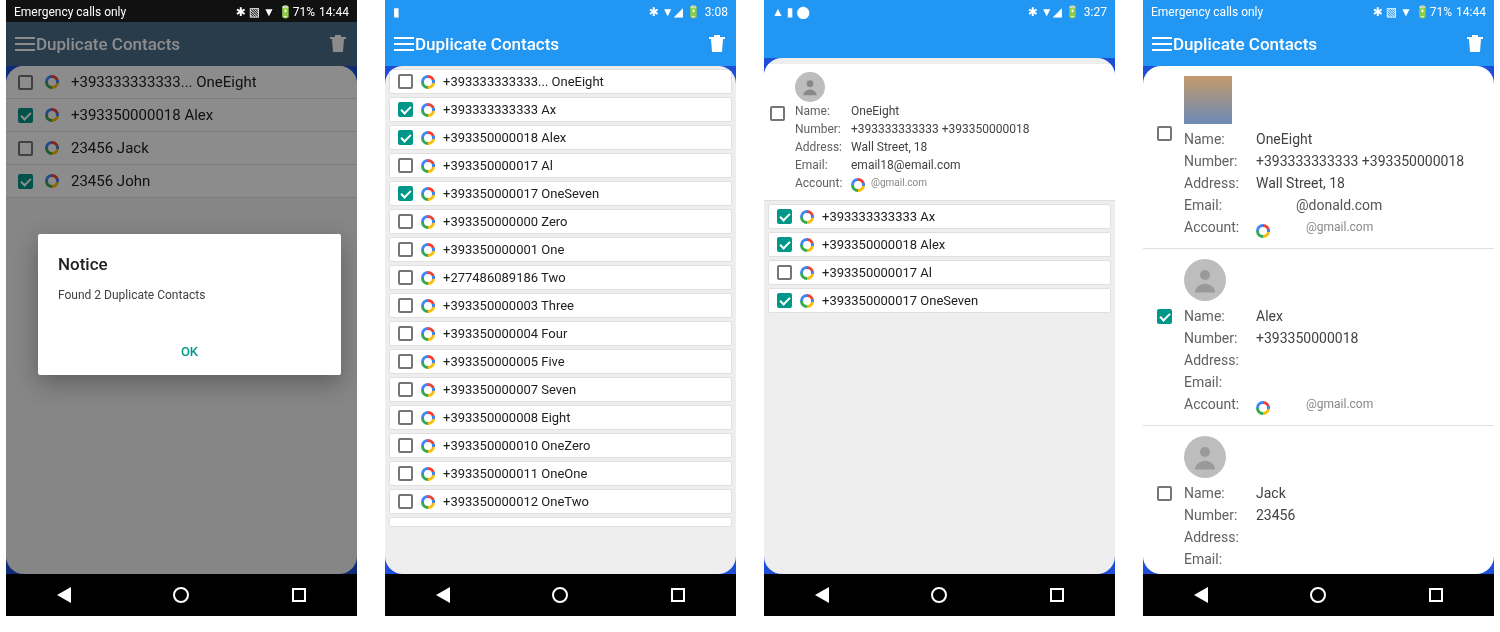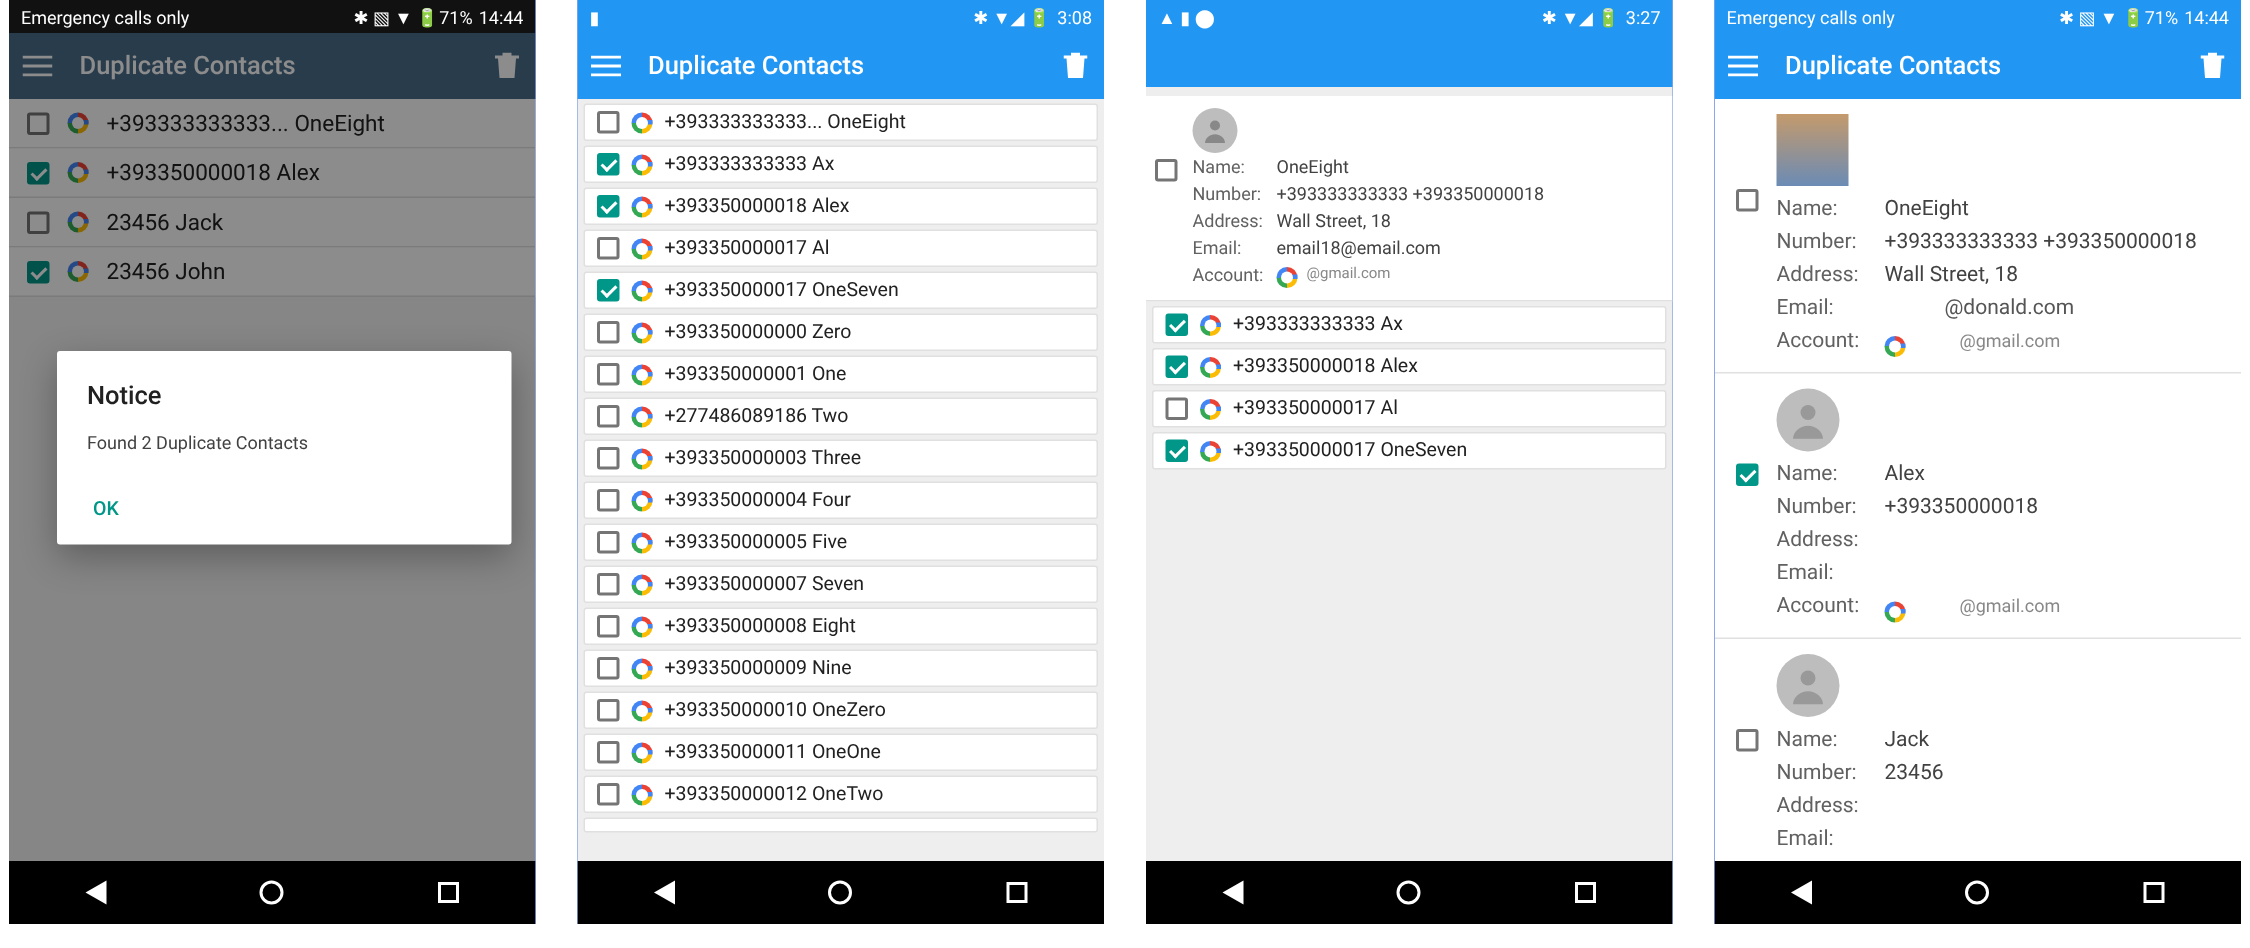--- a/index.html
+++ b/index.html
@@ -45,28 +45,28 @@
   }
   .status-right { display:flex; align-items:center; gap:4px; }
   
   .appbar {
     background: #2196f3;
     color: #fff;
     height: 44px;
     display: flex;
     align-items: center;
     padding: 0 8px;
-    gap: 17px;
+    gap: 0;
     font-size: 17px;
     font-weight: 500;
   }
   .appbar .spacer { flex: 1; }
   .hamburger, .trash { width:22px; height:22px; display:flex; align-items:center; justify-content:center; }
   
-  .list { background:#eeeeee; flex:1; overflow:auto; }
+  .list { background:#eeeeee; flex:1; overflow:auto;border-radius:18px; }
   .row {
     background: #fff;
     margin: 3px 4px;
     padding: 4px 8px;
     display: flex;
     align-items: center;
     gap: 8px;
     border-radius: 2px;
     font-size: 13px;
     border: 1px solid #e0e0e0;
@@ -118,21 +118,21 @@
   .dim { position:absolute; inset:0; background:rgba(0,0,0,0.45); z-index:5; }
   .dialog {
     position:absolute; z-index:6;
     left:32px; right:16px; top:234px;
     background:#fff; border-radius:2px;
     padding:20px 20px 10px;
     box-shadow:0 8px 24px rgba(0,0,0,0.3);
   }
   .dialog-title { font-size:17px; font-weight:500; margin-bottom:14px; color:#212121; }
   .dialog-msg { font-size:12px; color:#424242; }
-  .dialog-actions { text-align:left; margin-top:24px; }
+  .dialog-actions { text-align:center; margin-top:36px; }
   .dialog-ok { color:#009688; font-weight:500; font-size:13px; padding:6px 4px; display:inline-block; }
   
   .card {
     background:#fff;
     margin: 6px 0 0 0;
     display:flex;
     align-items:flex-start;
     gap:10px;
     padding:8px 10px 8px 6px;
     border-bottom:1px solid #e0e0e0;
@@ -299,25 +299,20 @@
       </div>
       <div class="row">
         <span class="cb"></span>
         <span class="gicon"></span>
         <span>+393350000007 Seven</span>
       </div>
       <div class="row">
         <span class="cb"></span>
         <span class="gicon"></span>
         <span>+393350000008 Eight</span>
-      </div>
-      <div class="row">
-        <span class="cb"></span>
-        <span class="gicon"></span>
-        <span>+393350000009 Nine</span>
       </div>
       <div class="row">
         <span class="cb"></span>
         <span class="gicon"></span>
         <span>+393350000010 OneZero</span>
       </div>
       <div class="row">
         <span class="cb"></span>
         <span class="gicon"></span>
         <span>+393350000011 OneOne</span>

